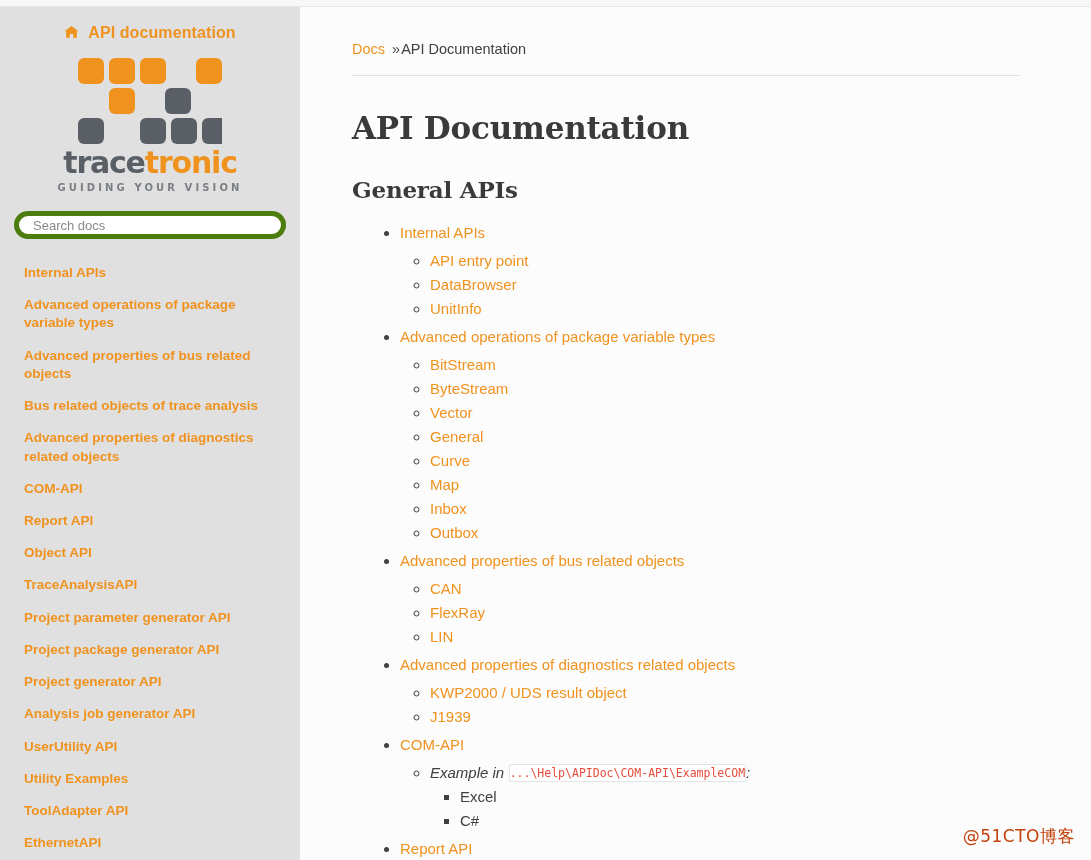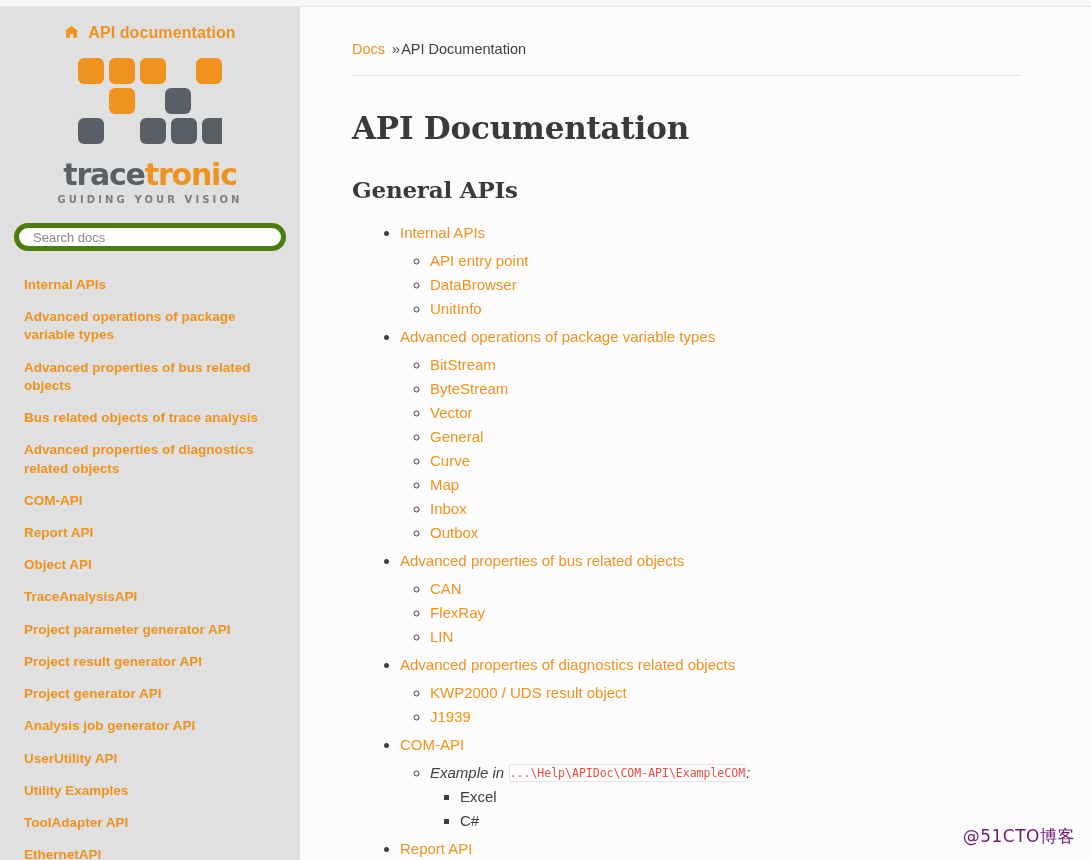--- a/index.html
+++ b/index.html
@@ -57,21 +57,21 @@
   .logo-wrap {
     margin-top: 16px;
     text-align: center;
   }
   .logo-grid {
     display: block;
     margin: 0 auto;
   }
 
   .wordmark {
-    margin-top: 16px;
+    margin-top: 4px;
     text-align: center;
   }
   .wordmark-text {
     font-family: "DejaVu Sans", sans-serif;
     font-size: 30px;
     font-weight: bold;
     letter-spacing: -1.2px;
     line-height: 1;
   }
   .wm-dark { color: #5a5f66; }
@@ -218,21 +218,21 @@
     padding: 1px 0;
     white-space: nowrap;
     vertical-align: 1px;
   }
 
   .watermark {
     position: absolute;
     right: 16px;
     bottom: 12px;
     font-size: 17px;
-    color: #701a75;
+    color: #c2410c;
     font-family: "DejaVu Sans", sans-serif;
     user-select: none;
     letter-spacing: 0.5px;
   }
 </style>
 </head>
 <body>
 
 <div id="page">
 
@@ -301,21 +301,21 @@
       <li>
           <a class="nav-link">Object API</a>
         </li>
       <li>
           <a class="nav-link">TraceAnalysisAPI</a>
         </li>
       <li>
           <a class="nav-link">Project parameter generator API</a>
         </li>
       <li>
-          <a class="nav-link">Project result generator API</a>
+          <a class="nav-link">Project package generator API</a>
         </li>
       <li>
           <a class="nav-link">Project generator API</a>
         </li>
       <li>
           <a class="nav-link">Analysis job generator API</a>
         </li>
       <li>
           <a class="nav-link">UserUtility API</a>
         </li>

